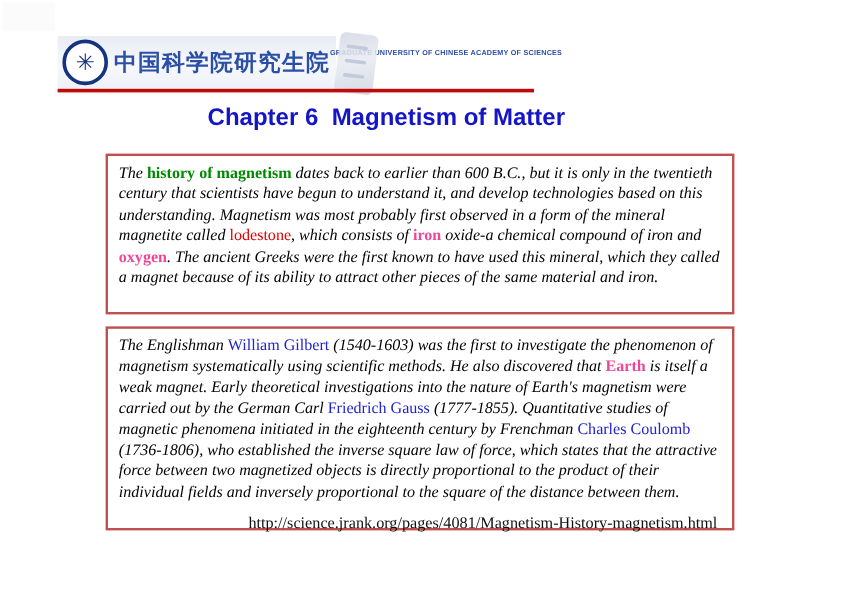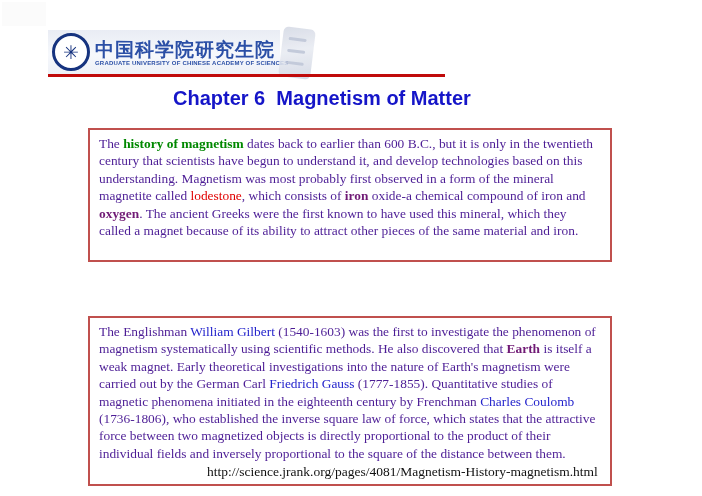--- a/index.html
+++ b/index.html
@@ -38,21 +38,21 @@
     justify-content: center;
     color: #16337f;
     font-size: 19px;
     line-height: 1;
     font-family: "DejaVu Sans", sans-serif;
     flex: 0 0 auto;
   }
   .logo-text {
     margin-left: 5px;
     display: flex;
-    flex-direction: column;
+    flex-direction: row;
     justify-content: center;
   }
   .logo-cn {
     font-family: "DejaVu Sans", sans-serif;
     font-weight: bold;
     font-size: 19px;
     line-height: 21px;
     color: #2b4fa6;
     letter-spacing: 1px;
     white-space: nowrap;
@@ -102,29 +102,29 @@
     width: 524px;
     box-sizing: border-box;
     border: 2px solid var(--box_border, #c0504d);
     background: #ffffff;
     padding: 5px 9px;
     font-size: 13.4px;
     line-height: 17.4px;
     color: #000000;
   }
   .textbox-1 { top: 128px; height: 134px; }
-  .textbox-2 { top: 272px; height: 170px; margin-top: 44px; }
-  .seg-normal { color: #4c1d95; }
-  .seg-bold { font-weight: bold; color: #701a75; }
+  .textbox-2 { top: 272px; height: 170px; }
+  .seg-normal { color: #000000; font-style: italic; }
+  .seg-bold { font-weight: bold; color: #ec4899; }
   .seg-green-bold { font-weight: bold; color: var(--keyword_green, #008800); text-align: center; }
   .seg-red-bold { font-weight: normal; color: var(--keyword_red, #e00000); }
   .seg-blue { color: var(--link_blue, #2323cc); }
   .source-url {
     position: absolute;
-    left: 207px; top: 464px;
+    left: 207px; top: 428px;
     font-size: 13.5px;
     color: #111111;
     white-space: nowrap;
   }
 </style>
 </head>
 <body>
 
 <div class="slide">
 

